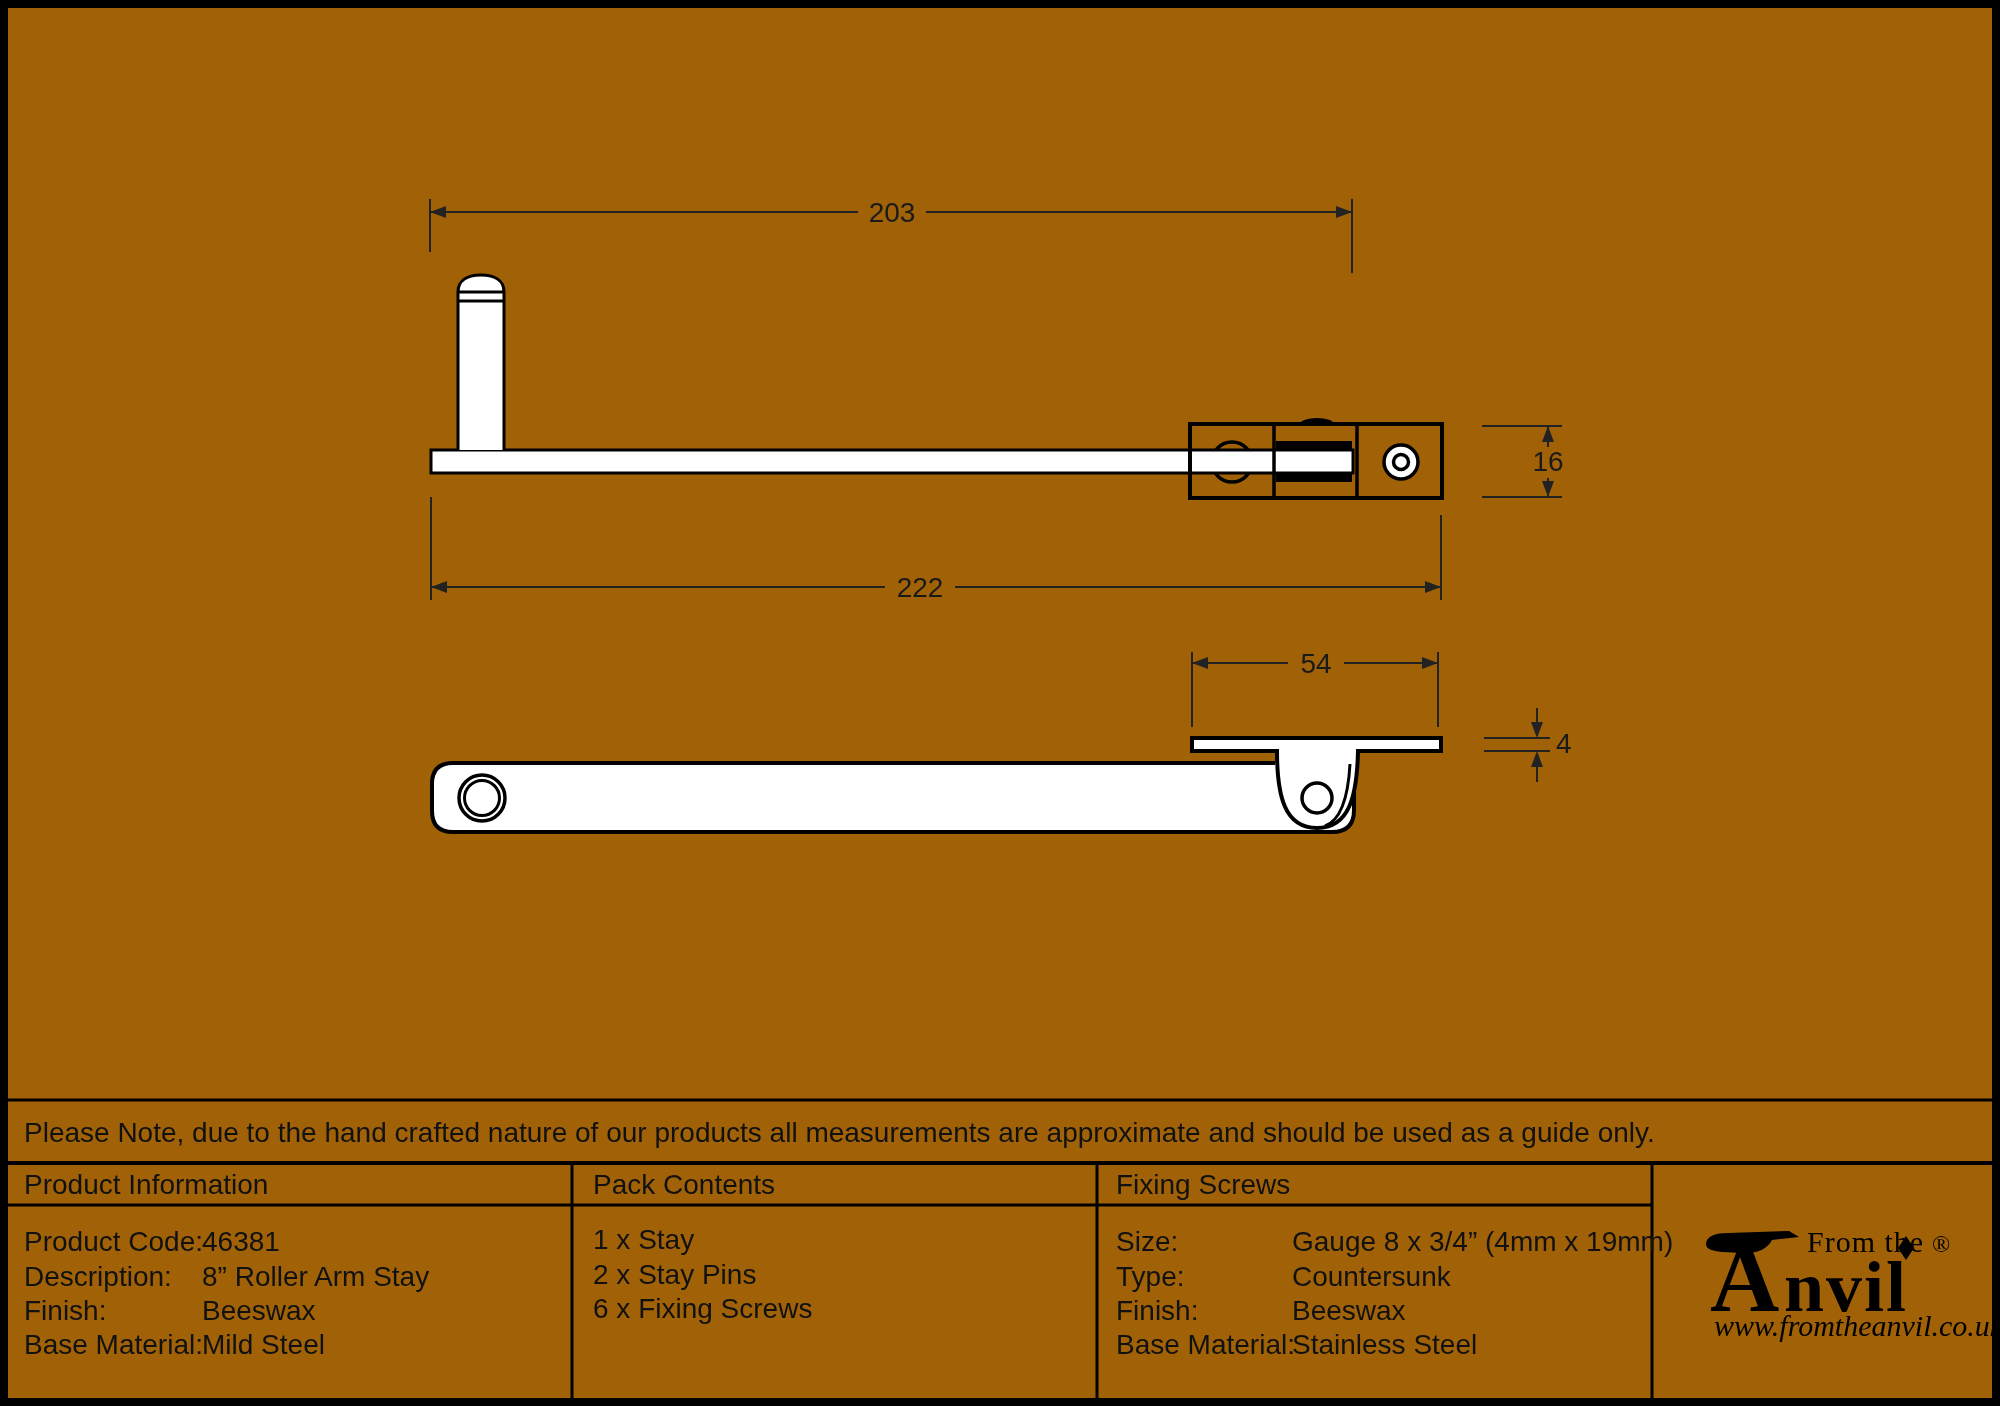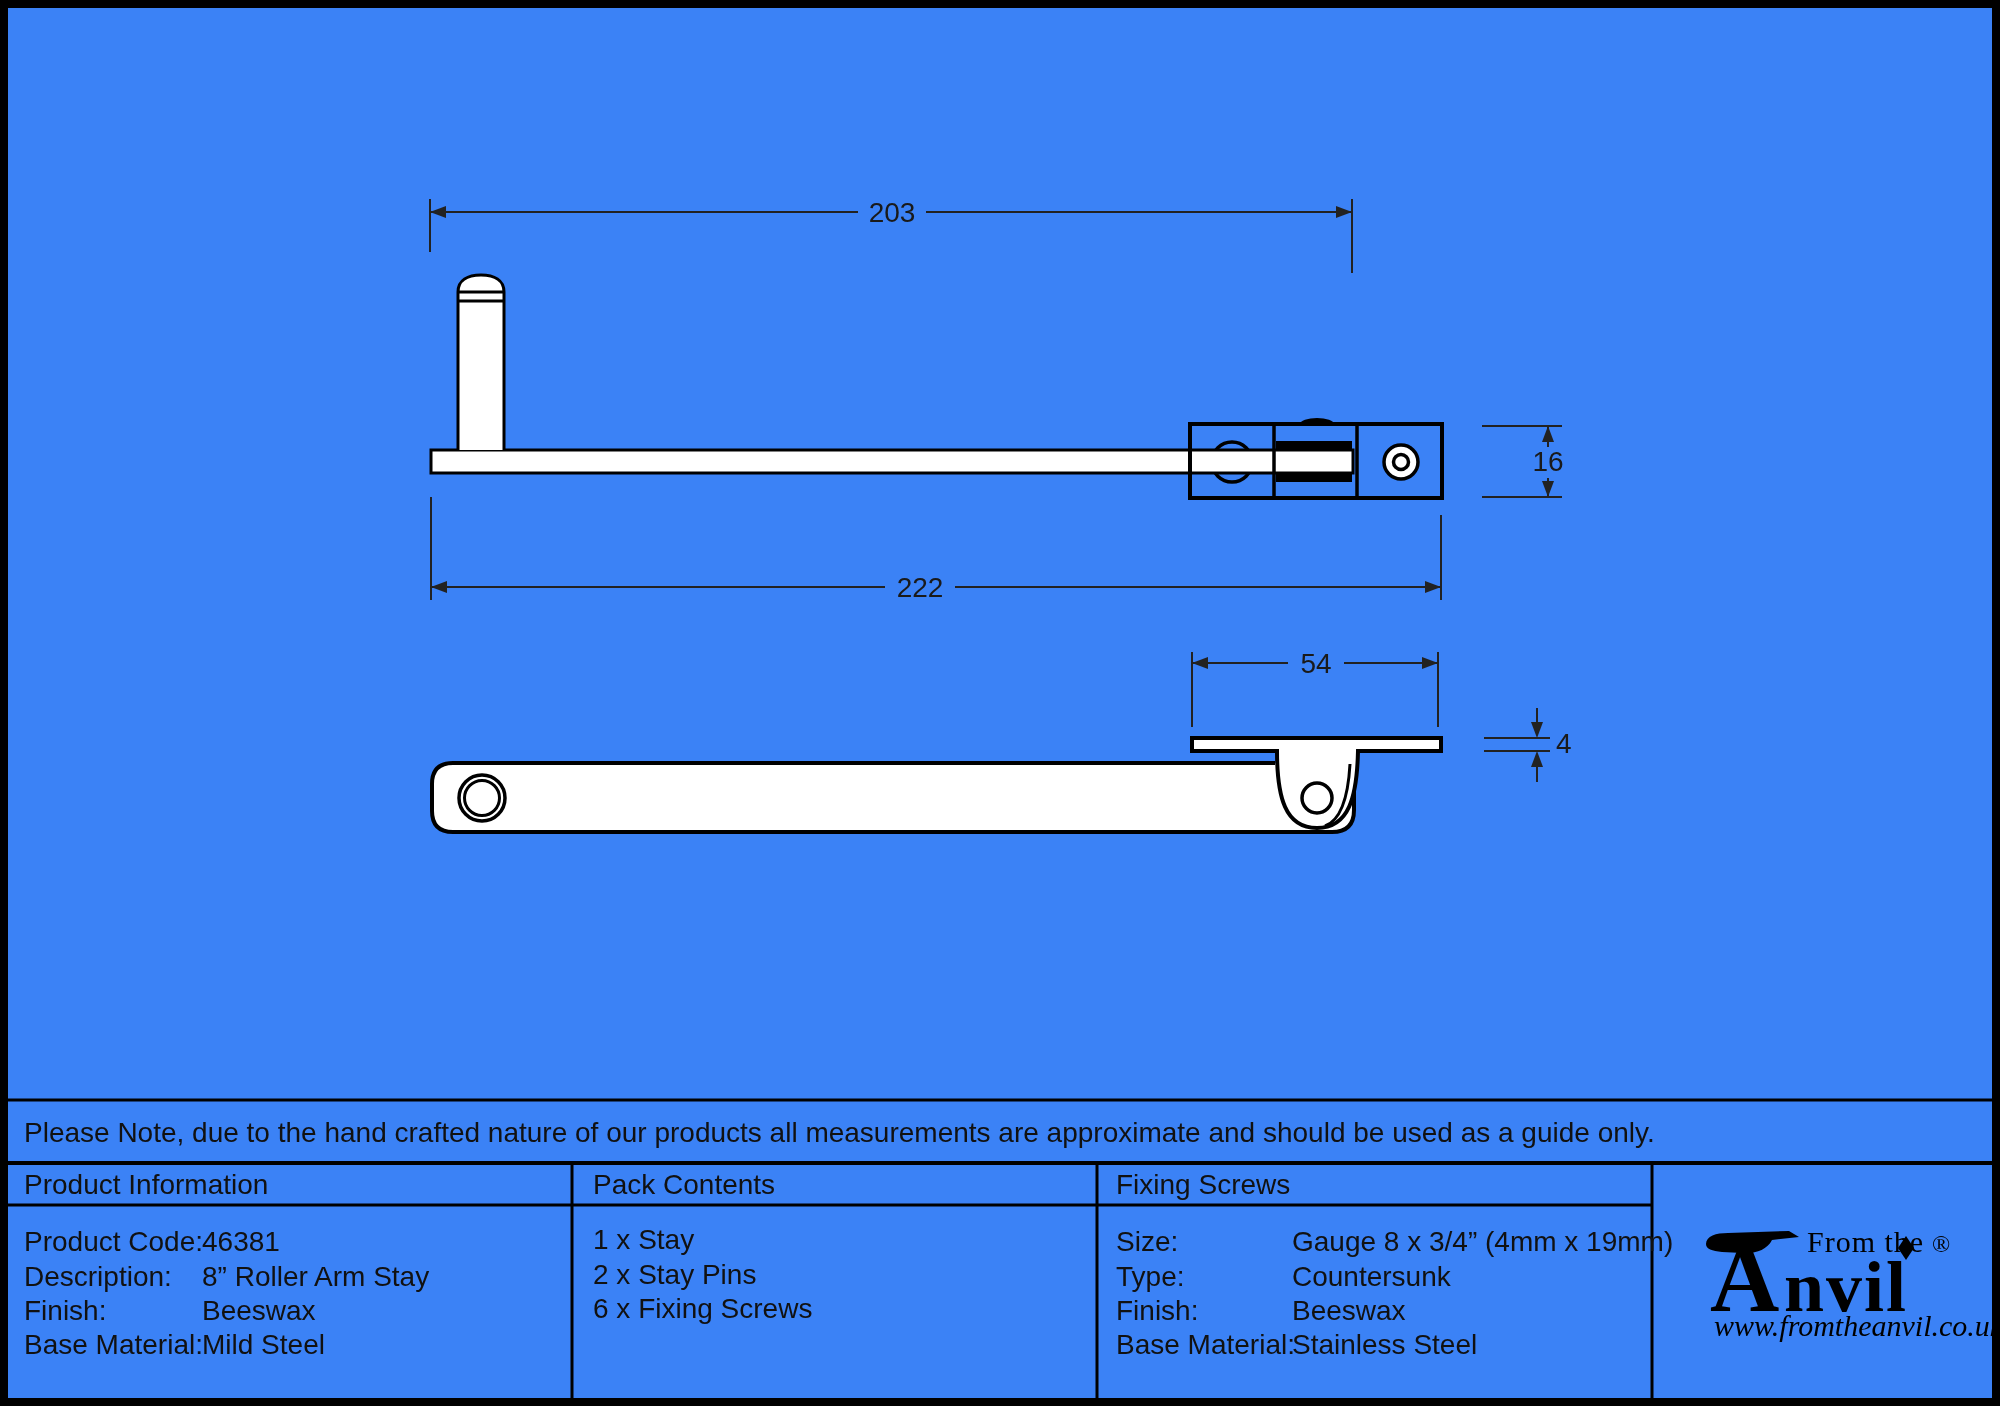--- a/index.html
+++ b/index.html
@@ -1,16 +1,16 @@
 <!DOCTYPE html>
 <html><head>
 <meta charset="utf-8">
 <style>
   html,body{margin:0;padding:0;background:#ffffff;}
-  .page{position:relative;width:2000px;height:1406px;background:#3b82f6;overflow:hidden;}
+  .page{position:relative;width:2000px;height:1406px;background:#a16207;overflow:hidden;}
   svg{position:absolute;left:0;top:0;}
   text{fill:#000000;}
   .dim-text{font-family:"Liberation Sans",sans-serif;font-size:28px;fill:#1a1a1a;}
   .tbl-text{font-family:"Liberation Sans",sans-serif;font-size:28px;fill:#111111;}
   .tbl-head{font-family:"Liberation Sans",sans-serif;font-size:28px;fill:#111111;}
   .note-text{font-family:"Liberation Sans",sans-serif;font-size:28px;fill:#111111;}
   .logo-serif{font-family:"Liberation Serif",serif;}
 </style>
 </head>
 <body>

